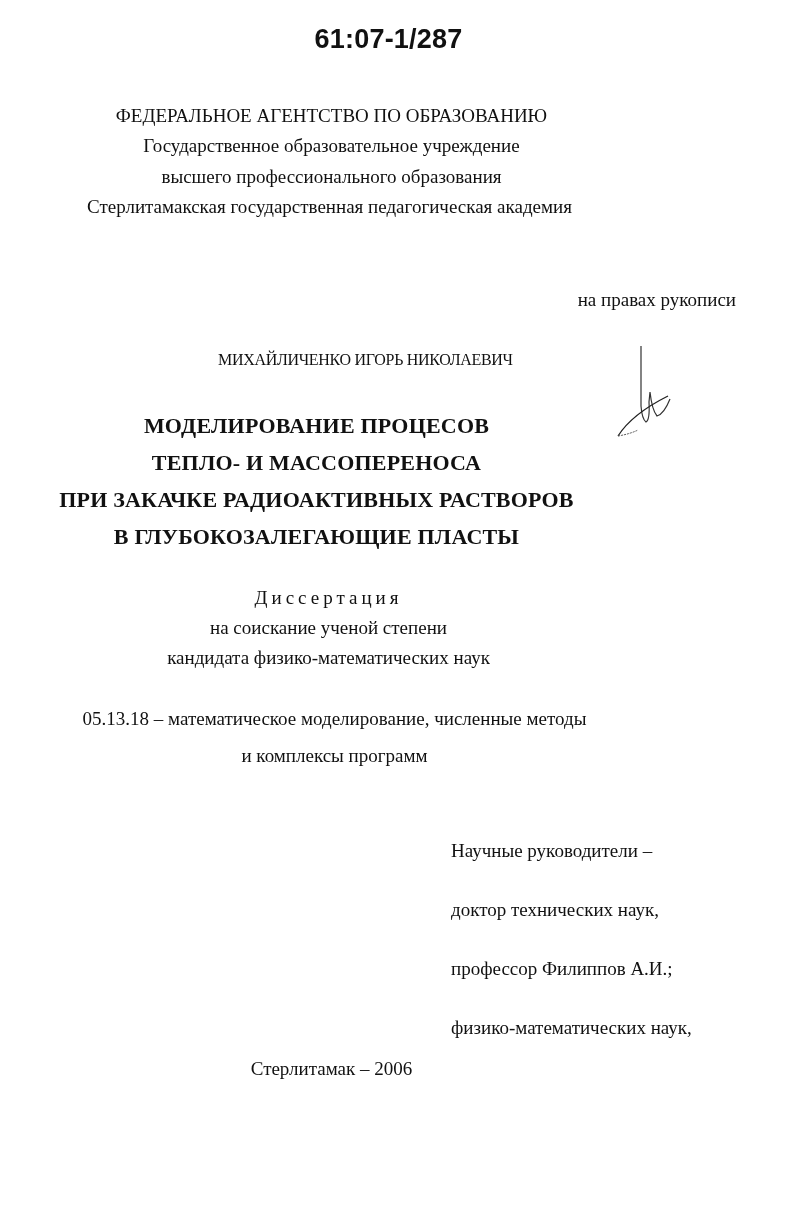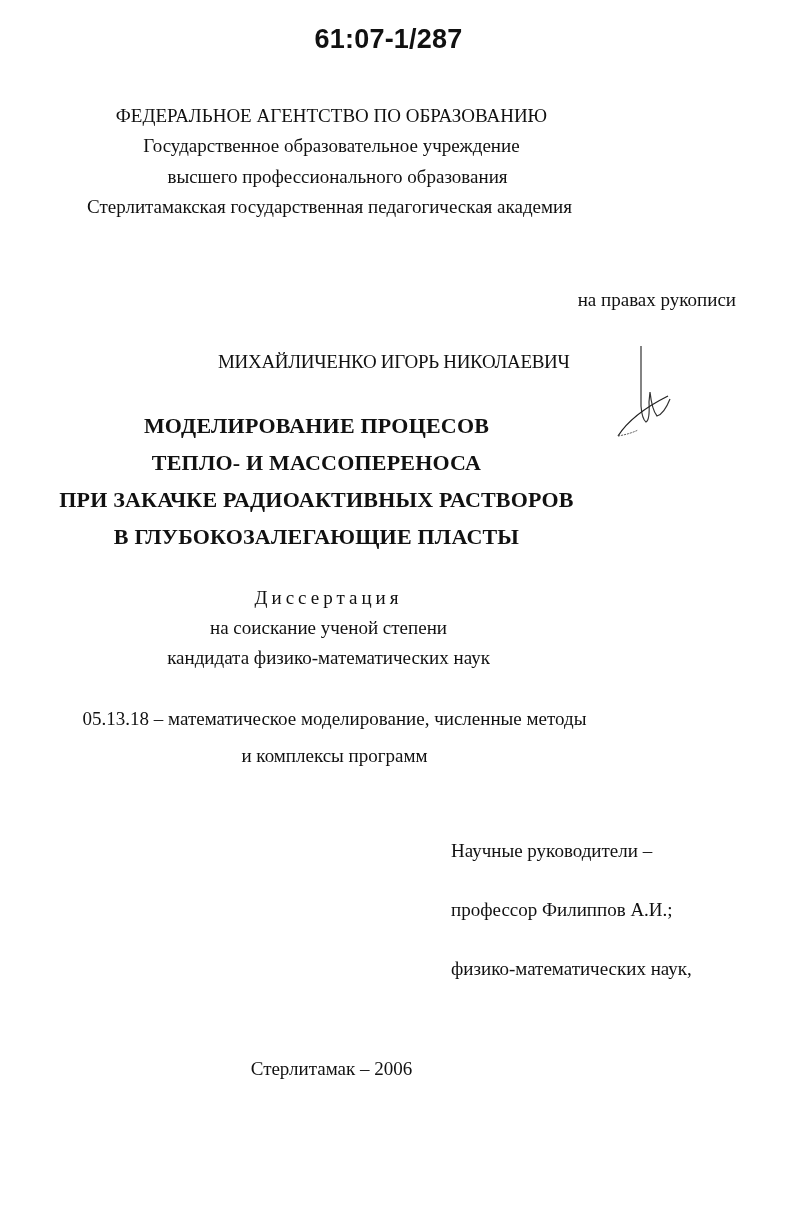--- a/index.html
+++ b/index.html
@@ -9,40 +9,40 @@
   }
   .abs { position: absolute; white-space: nowrap; }
   .center { left: 0; width: 663px; text-align: center; }
   .code {
     font-family: "Liberation Sans", "DejaVu Sans", sans-serif;
     font-size: 27px; font-weight: bold; top: 24px; left: 0; width: 777px;
     text-align: center; letter-spacing: 0.2px;
   }
   .org { font-size: 19px; line-height: 30px; }
   .manuscript { font-size: 19px; top: 289px; right: 57px; }
-  .author { font-size: 19px; top: 351px; left: 218px; letter-spacing: -0.3px; }
+  .author { font-size: 16px; top: 351px; left: 218px; letter-spacing: -0.3px; }
   .title { font-size: 22px; font-weight: bold; line-height: 37px; letter-spacing: 0.2px; }
   .diss { font-size: 19px; line-height: 31px; }
   .spaced { letter-spacing: 4px; }
   .spec { font-size: 19px; line-height: 37px; }
   .advisors { font-size: 19px; left: 451px; }
   .advisors div { height: 30px; line-height: 30px; margin-top: 29px; }
   .city { font-size: 19px; top: 1058px; }
   .sig { position: absolute; left: 612px; top: 344px; }
 </style>
 </head>
 <body>
 
 <div>
 
   <div class="abs code">61:07-1/287</div>
 
   <div class="abs center org" style="top:101px;">ФЕДЕРАЛЬНОЕ АГЕНТСТВО ПО ОБРАЗОВАНИЮ</div>
   <div class="abs center org" style="top:131px;">Государственное образовательное учреждение</div>
-  <div class="abs center org" style="top:162px;padding-left:6px;">высшего профессионального образования</div>
+  <div class="abs center org" style="top:162px;">высшего профессионального образования</div>
   <div class="abs center org" style="top:192px; left:-2px;">Стерлитамакская государственная педагогическая академия</div>
 
   <div class="abs manuscript">на правах рукописи</div>
 
   <div class="abs author">МИХАЙЛИЧЕНКО ИГОРЬ НИКОЛАЕВИЧ</div>
 
   <svg class="sig" width="80" height="100" viewBox="0 0 80 100">
     <path d="M29 2 L29 62 Q30 75 34 78 Q38 76 37 58 L38 48 Q40 66 45 72 Q52 70 58 55" fill="none" stroke="#333" stroke-width="1.2"></path>
     <path d="M6 92 Q20 70 56 52" fill="none" stroke="#222" stroke-width="1.3"></path>
     <path d="M6 92 Q18 90 26 86" fill="none" stroke="#555" stroke-width="1" stroke-dasharray="2 1"></path>
@@ -55,19 +55,20 @@
 
   <div class="abs center diss spaced" style="top:582px; left:-3px;">Диссертация</div>
   <div class="abs center diss" style="top:612px; left:-3px;">на соискание ученой степени</div>
   <div class="abs center diss" style="top:642px; left:-3px;">кандидата физико-математических наук</div>
 
   <div class="abs center spec" style="top:700px; left:3px;">05.13.18 – математическое моделирование, численные методы</div>
   <div class="abs center spec" style="top:737px; left:3px;">и комплексы программ</div>
 
   <div class="abs advisors" style="top:807px;">
     <div>Научные руководители –</div>
+    <div>доктор технических наук,</div>
     <div>профессор Филиппов А.И.;</div>
     <div>физико-математических наук,</div>
   </div>
 
   <div class="abs center city">Стерлитамак – 2006</div>
 
 </div>
 
 </body></html>

